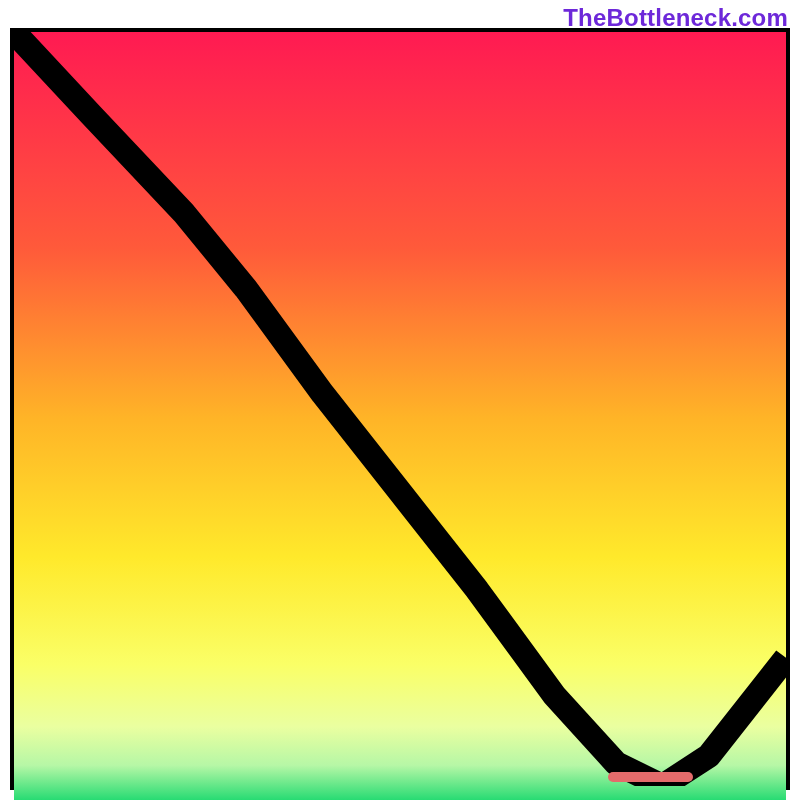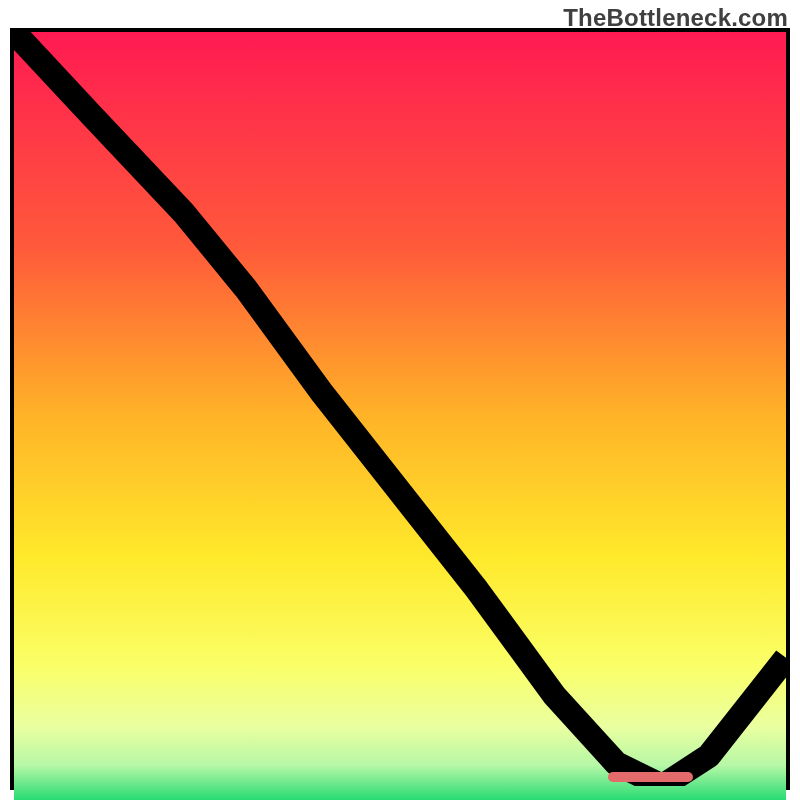--- a/index.html
+++ b/index.html
@@ -15,21 +15,21 @@
     width: 800px;
     height: 800px;
   }
   .watermark {
     position: absolute;
     top: 4px;
     right: 12px;
     font-family: Arial, Helvetica, sans-serif;
     font-size: 24px;
     font-weight: 600;
-    color: #404040;
+    color: #6d28d9;
     letter-spacing: 0.2px;
     user-select: none;
   }
   .plot-frame {
     position: absolute;
     left: 10px;
     top: 28px;
     width: 780px;
     height: 762px;
     border: 4px solid #000;

